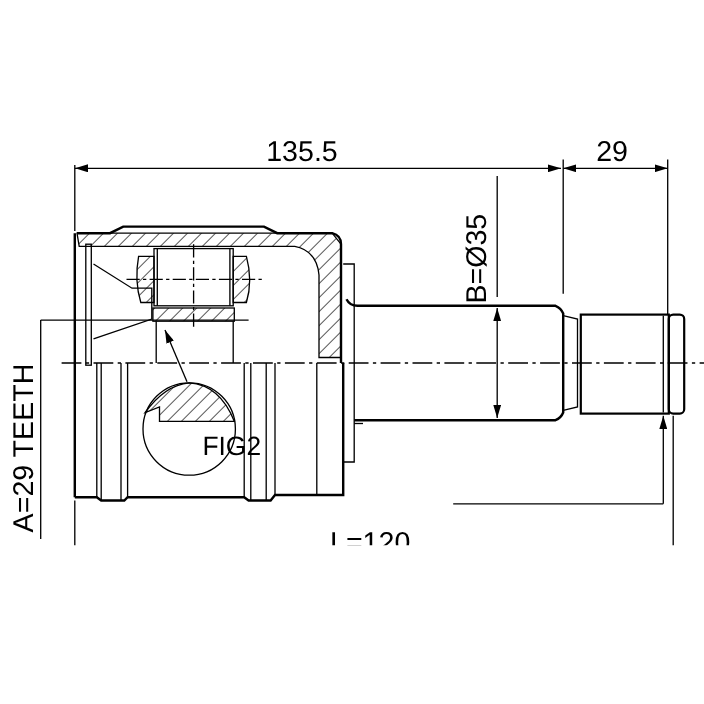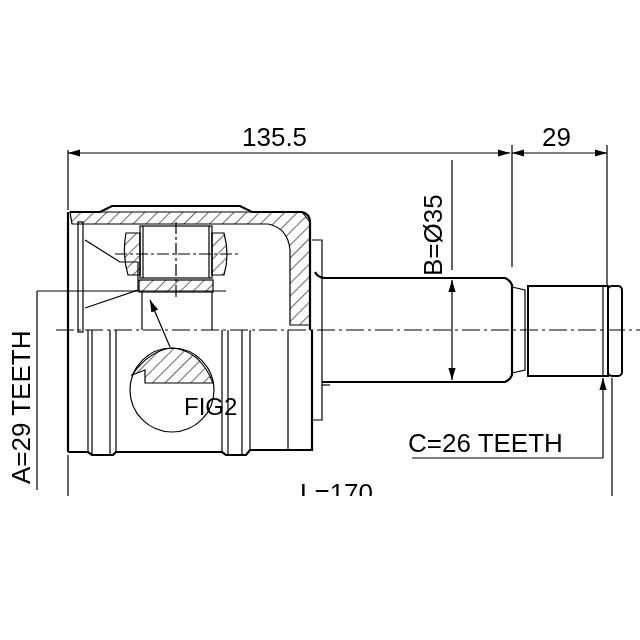--- a/index.html
+++ b/index.html
@@ -87,16 +87,15 @@
       <circle cx="172" cy="390" r="42"></circle>
       <path d="M132,375 Q150,350 172,348 Q200,350 213,383 L145,383 L145,370 Z" fill="url(#hatch)"></path>
       <line x1="150" y1="300" x2="170" y2="347" marker-start="url(#arr)"></line>
     </g>
   </svg>
 
   <div class="lbl dim-top" style="left:242px;top:124px;">135.5</div>
   <div class="lbl dim-top" style="left:542px;top:124px;">29</div>
   <div class="lbl dim-top rot" style="left:420px;top:276px;">B=Ø35</div>
   <div class="lbl dim-top rot" style="left:8px;top:484px;">A=29 TEETH</div>
-  <div class="lbl dim-top" style="left:408px;top:430px;">C=26 TEETH</div>
-  <div class="lbl dim-top" style="left:300px;top:480px;">L=170</div>
+  <div class="lbl dim-top" style="left:300px;top:480px;">L=120</div>
   <div class="lbl" style="left:136px;top:395px;font-size:24px;margin-left:48px;">FIG2</div>
 </div>
 
 </body></html>

